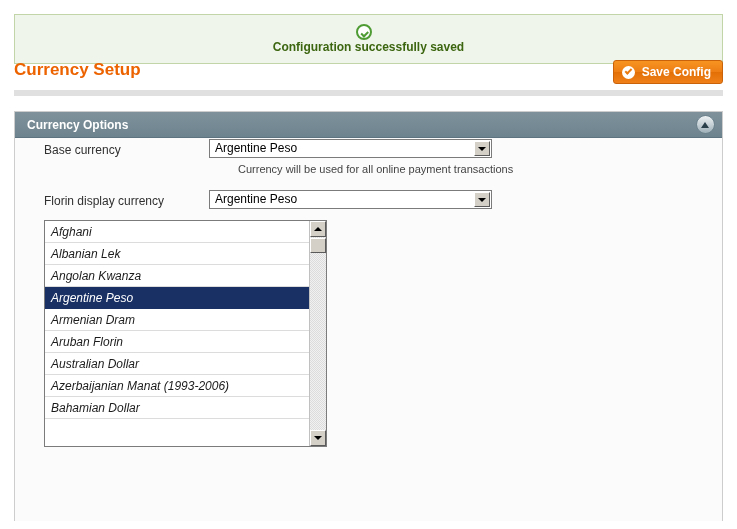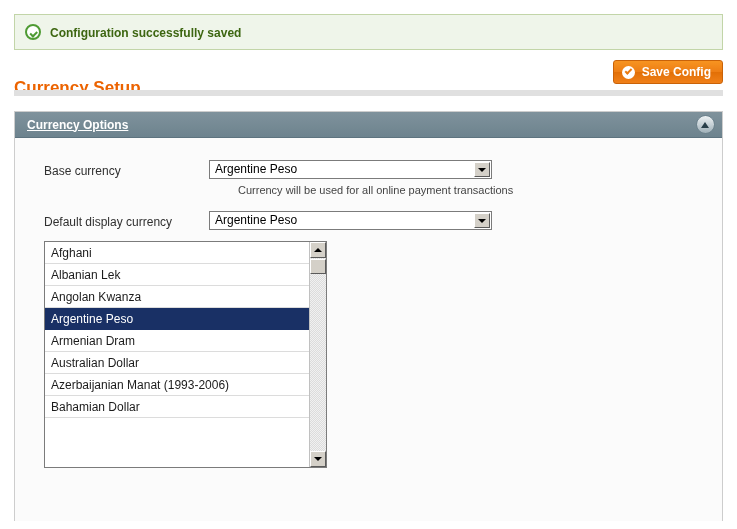--- a/index.html
+++ b/index.html
@@ -26,21 +26,22 @@
     left: 14px;
     top: 14px;
     width: 709px;
     box-sizing: border-box;
     background: #eff5ea;
     border: 1px solid #c2d5a8;
     padding: 9px 10px 9px 10px;
   }
   .msg-row {
     display: flex;
-    align-items: flex-end;
+    align-items: center;
+    flex-direction: column;
   }
   .msg-icon {
     width: 16px;
     height: 16px;
     flex: 0 0 16px;
     border-radius: 50%;
     background: #ffffff;
     border: 2px solid #4f9b34;
     position: relative;
     margin-right: 9px;
@@ -68,21 +69,21 @@
   .title-bar {
     position: absolute;
     left: 14px;
     top: 60px;
     width: 709px;
     height: 30px;
   }
   .page-title {
     position: absolute;
     left: 0;
-    top: 18px;
+    top: 0;
     font-size: 17px;
     font-weight: bold;
     color: #ec6300;
     letter-spacing: 0px;
     text-align: center;
   }
   .save-btn {
     position: absolute;
     right: 0;
     top: 0;
@@ -150,21 +151,20 @@
     display: flex;
     align-items: center;
     cursor: pointer;
   }
   .panel-head-title {
     color: #ffffff;
     font-size: 12px;
     font-weight: bold;
     padding-left: 12px;
     line-height: 12px;
-    text-decoration: underline;
   }
   .panel-toggle {
     position: absolute;
     right: 7px;
     top: 3px;
     width: 19px;
     height: 19px;
     border-radius: 50%;
     background: linear-gradient(to bottom, #eef2f4 0%, #c3ced4 55%, #9fb0b8 100%);
     border: 1px solid #6c828d;
@@ -177,21 +177,21 @@
     left: 4px;
     top: 6px;
     width: 0;
     height: 0;
     border-left: 4.5px solid transparent;
     border-right: 4.5px solid transparent;
     border-bottom: 6px solid #293f4a;
   }
 
   .panel-body {
-    padding: 22px 0 0 0;
+    padding: 1px 0 0 0;
     height: 383px;
     box-sizing: border-box;
     background: #fbfbfb;
   }
 
   
   .row {
     display: flex;
     align-items: flex-start;
     margin-bottom: 0px;
@@ -265,20 +265,21 @@
 
   
   .multi {
     width: 283px;
     height: 227px;
     box-sizing: border-box;
     border: 1px solid #7b7b7b;
     background: #ffffff;
     position: relative;
     overflow: hidden;
+    font-style: italic;
   }
   .multi-list {
     position: absolute;
     left: 0;
     top: 0;
     right: 17px;
     bottom: 0;
     overflow: hidden;
   }
   .multi-item {
@@ -403,40 +404,41 @@
             <span class="sel-value">Argentine Peso</span>
             <span class="sel-arrow"></span>
           </div>
           <div class="comment">Currency will be used for all online payment transactions</div>
         </div>
       </div>
 
       <div class="spacer-14"></div>
 
       <div class="row">
-        <div class="row-label">Default display currency</div>
+        <div class="row-label">Florin display currency</div>
         <div class="row-field">
           <div class="sel">
             <span class="sel-value">Argentine Peso</span>
             <span class="sel-arrow"></span>
           </div>
         </div>
       </div>
 
       <div class="spacer-11"></div>
 
       <div class="row">
         <div class="row-field">
           <div class="multi">
             <div class="multi-list" id="multi-list">
                 <div class="multi-item">Afghani</div>
                 <div class="multi-item">Albanian Lek</div>
                 <div class="multi-item">Angolan Kwanza</div>
                 <div class="multi-item selected">Argentine Peso</div>
                 <div class="multi-item">Armenian Dram</div>
+                <div class="multi-item">Aruban Florin</div>
                 <div class="multi-item">Australian Dollar</div>
                 <div class="multi-item">Azerbaijanian Manat (1993-2006)</div>
                 <div class="multi-item">Bahamian Dollar</div>
               </div>
             <div class="vscroll">
               <div class="vs-btn vs-up"></div>
               <div class="vs-thumb"></div>
               <div class="vs-btn vs-down"></div>
             </div>
           </div>

